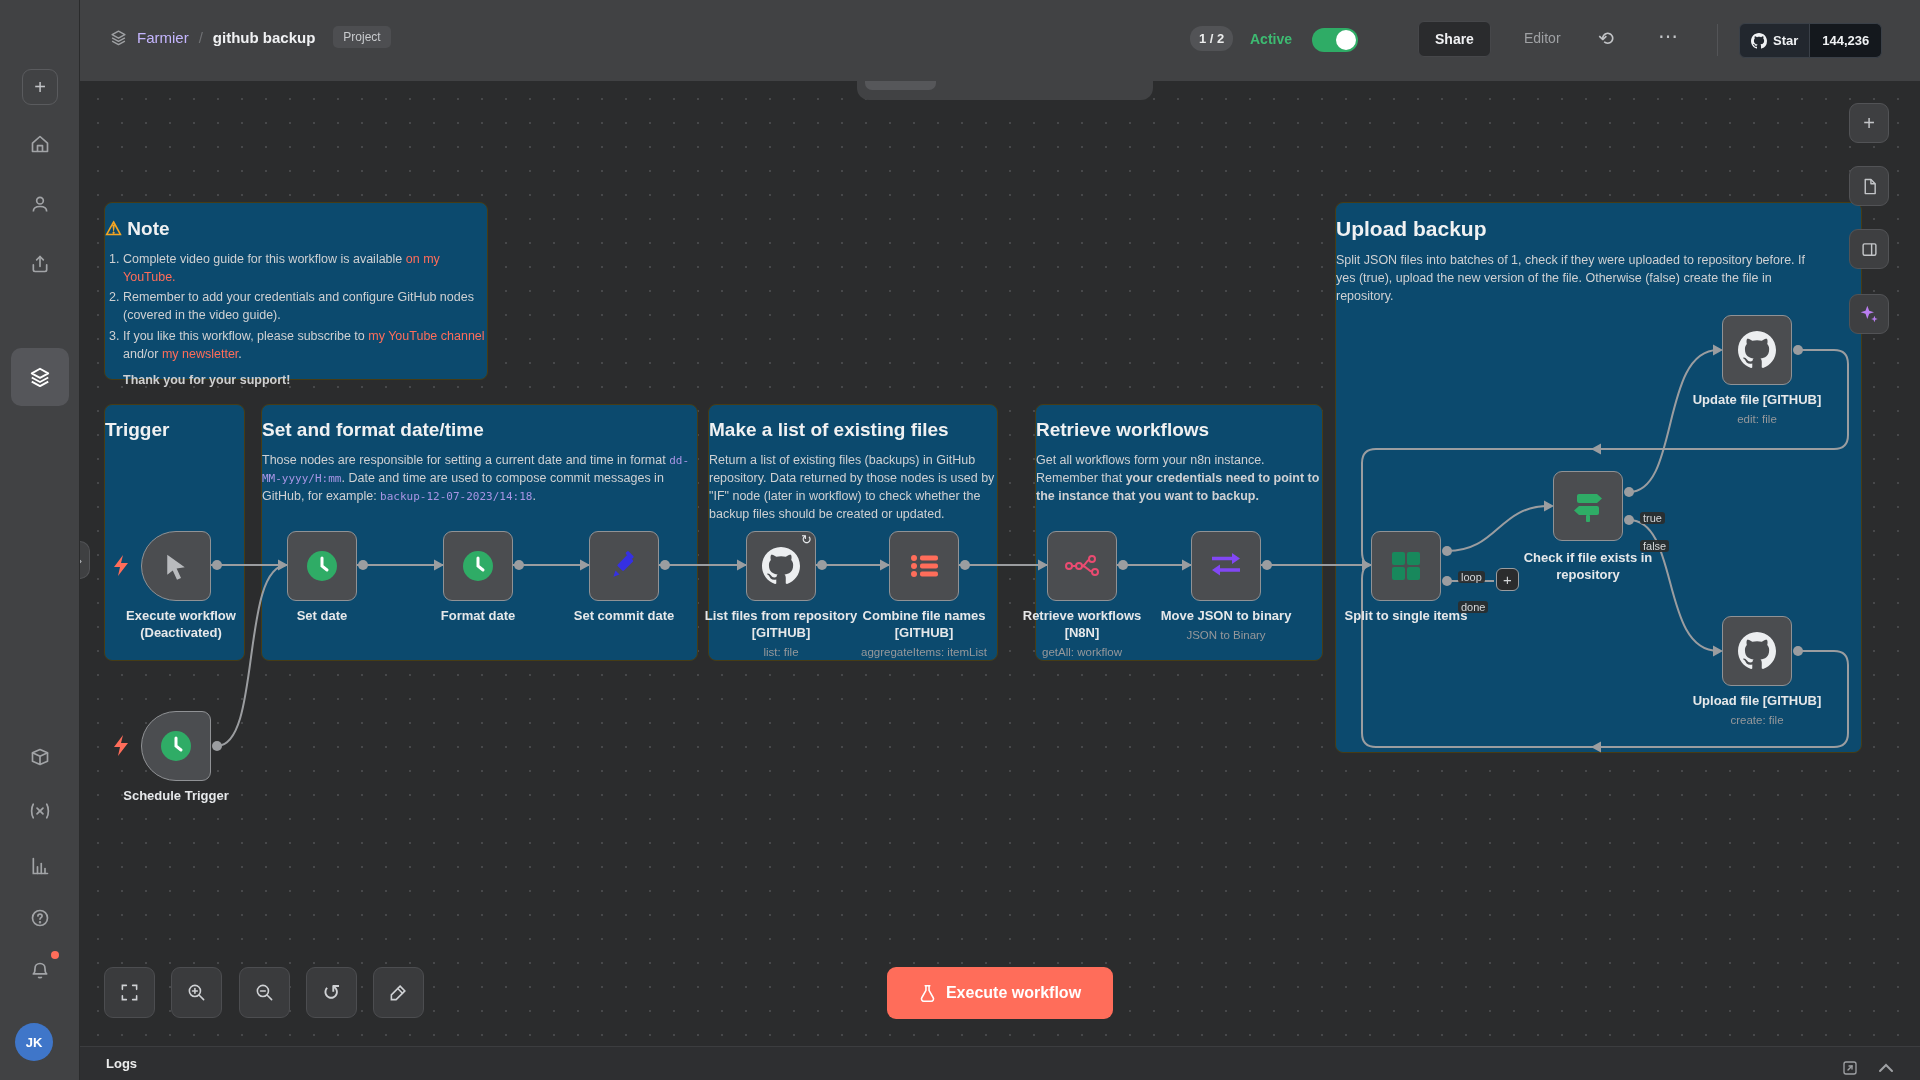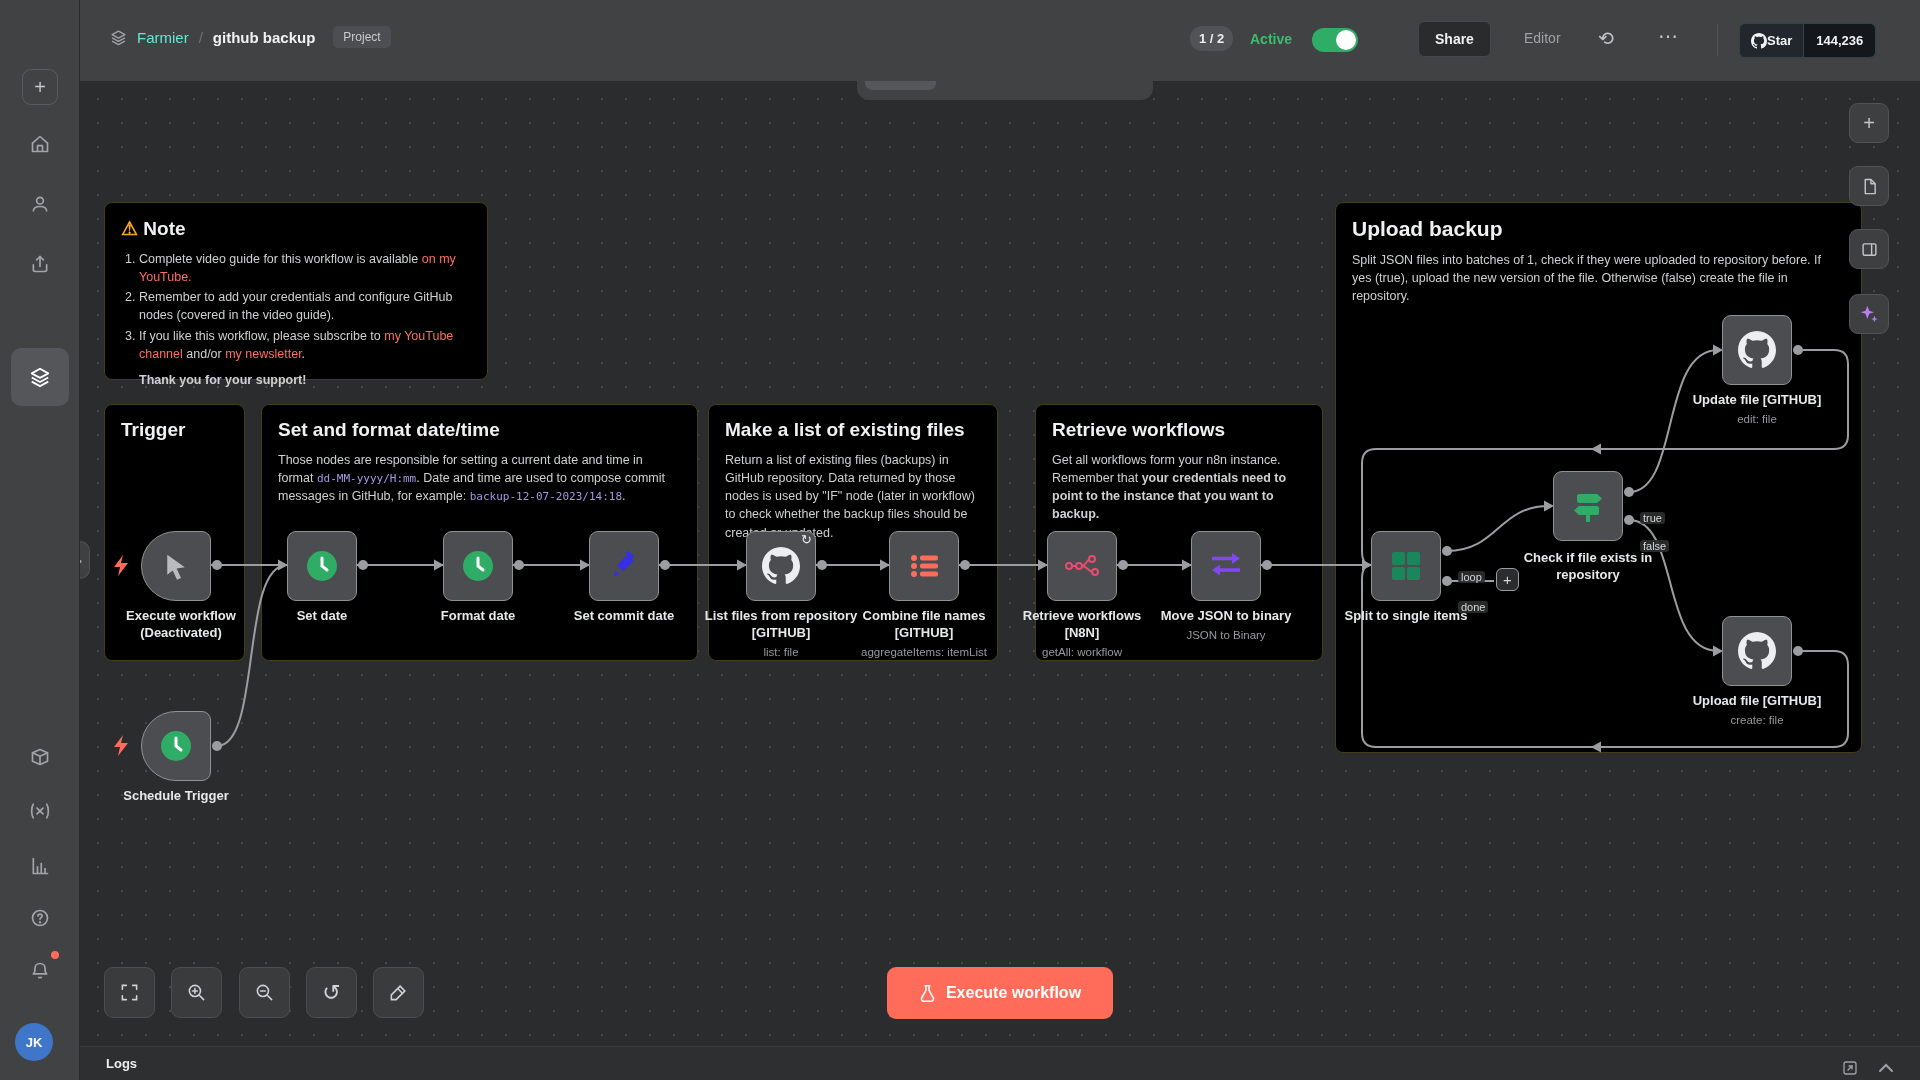--- a/index.html
+++ b/index.html
@@ -10,38 +10,38 @@
   
   #canvas { position:absolute; left:80px; top:81px; right:0; bottom:42px;
     background-color:#2b2c2d;
     background-image:radial-gradient(circle, #47484a 1.3px, transparent 1.4px);
     background-size:24px 24px; background-position:6px 6px; }
 
   
   #topbar { position:absolute; left:0; top:0; width:1920px; height:81px; background:#414244; z-index:6; }
   #logo { position:absolute; left:16px; top:16px; width:50px; height:36px; }
   .crumb-wrap { position:absolute; left:110px; top:26px; display:flex; align-items:center; gap:10px; }
-  .crumb-proj { color:#5eead4; font-size:15px; }
+  .crumb-proj { color:#c4b5fd; font-size:15px; }
   .crumb-sep { color:#6f7174; font-size:15px; }
   .crumb-wf { color:#f0f1f3; font-size:15px; font-weight:700; }
   .proj-badge { background:#4d4e51; color:#c9cbce; font-size:12px; padding:4px 10px; border-radius:5px; margin-left:8px; }
   .pill-badge { position:absolute; left:1190px; top:26px; background:#525356; color:#eceded;
     font-size:13px; font-weight:700; padding:5px 9px; border-radius:12px; }
   .active-label { position:absolute; left:1250px; top:31px; color:#3dbb72; font-size:14px; font-weight:600; }
   .toggle { position:absolute; left:1312px; top:28px; width:46px; height:24px; background:#2fac66; border-radius:13px; }
   .toggle .knob { position:absolute; right:2px; top:2px; width:20px; height:20px; background:#fff; border-radius:50%; }
   .share-btn { position:absolute; left:1418px; top:21px; height:36px; padding:0 16px; background:#2a2b2d;
     border:1px solid #46474a; border-radius:6px; color:#f0f1f3; font-size:14px; font-weight:700;
     display:flex; align-items:center; }
   .saved-txt { position:absolute; left:1524px; top:30px; color:#9fa1a4; font-size:14px; }
   .hist-ic { position:absolute; left:1598px; top:27px; color:#c3c5c8; font-size:19px; }
   .dots-ic { position:absolute; left:1658px; top:24px; color:#c3c5c8; font-size:20px; letter-spacing:1px; }
   .top-divider { position:absolute; left:1717px; top:24px; width:1px; height:32px; background:#535457; }
   .gh-widget { position:absolute; left:1739px; top:23px; height:35px; display:flex; }
-  .gh-left { display:flex; align-items:center; background:#22272e; border:1px solid #3a4048;
+  .gh-left { display:flex; align-items:center; gap:6px; background:#22272e; border:1px solid #3a4048;
     border-radius:6px 0 0 6px; padding:0 11px; color:#f0f2f4; font-size:13px; font-weight:700; }
   .gh-right { display:flex; align-items:center; background:#14181d; border:1px solid #3a4048; border-left:none;
     border-radius:0 6px 6px 0; padding:0 12px; color:#f0f2f4; font-size:13px; font-weight:700; }
 
   
   #tabstrip { position:absolute; left:857px; top:48px; width:296px; height:52px; background:#414244;
     border-radius:0 0 12px 12px; z-index:5; display:flex; align-items:center; justify-content:center; gap:4px; }
   .tab { padding:8px 15px; border-radius:7px; font-size:14px; color:#c3c5c8; }
   .tab.active { background:#56575a; color:#ffffff; font-weight:700; }
 
@@ -55,21 +55,21 @@
     border-radius:9px; color:#c3c5c8; font-size:20px; display:flex; align-items:center; justify-content:center; }
   .avatar { position:absolute; left:15px; top:1023px; width:38px; height:38px; border-radius:50%;
     background:#3f76c9; color:#fff; font-size:13px; font-weight:700; display:flex; align-items:center; justify-content:center; }
   .bell-dot { position:absolute; right:-1px; top:-2px; width:8px; height:8px; background:#ff6d5a; border-radius:50%; }
 
   
   .rtool { position:absolute; left:1849px; width:40px; height:40px; background:#3e3f41; border:1px solid #525356;
     border-radius:9px; display:flex; align-items:center; justify-content:center; color:#c3c5c8; z-index:4; }
 
   
-  .sticky { position:absolute; background:#000000; border:1px solid #463c15; border-radius:8px; padding:14px 16px; z-index:1; }
+  .sticky { position:absolute; background:#0c4a6e; border:1px solid #463c15; border-radius:8px; padding:14px 0; z-index:1; }
   .sticky h2 { color:#f0f1f2; font-size:19px; font-weight:700; margin-bottom:10px; }
   .sticky .body { color:#cfd0d2; font-size:12.5px; line-height:1.45; }
   .sticky a.red { color:#ff6d5a; text-decoration:none; }
   .sticky code { font-family:"DejaVu Sans Mono", monospace; font-size:11px; color:#a795e4; }
   .sticky ol { padding-left:18px; }
   .sticky ol li { margin-bottom:2px; }
 
   
   .node { position:absolute; width:70px; height:70px; background:#4b4d50; border:1.6px solid #909295;
     border-radius:9px; display:flex; align-items:center; justify-content:center; z-index:3; }

